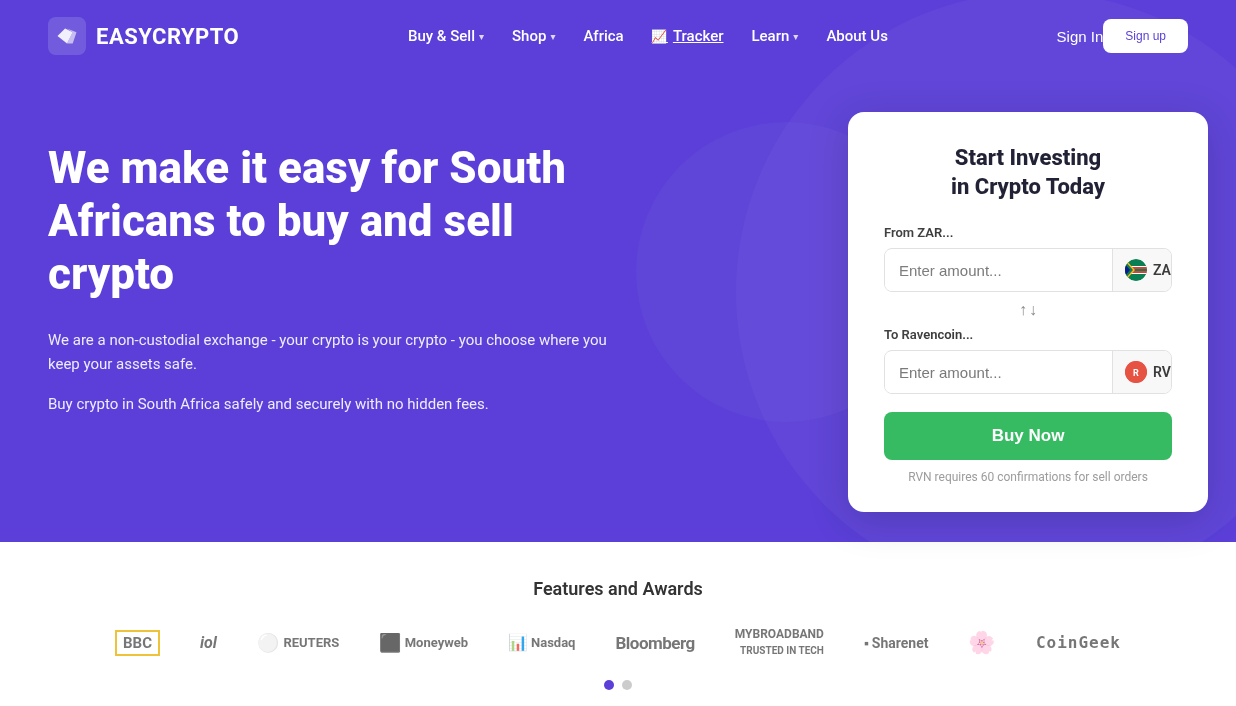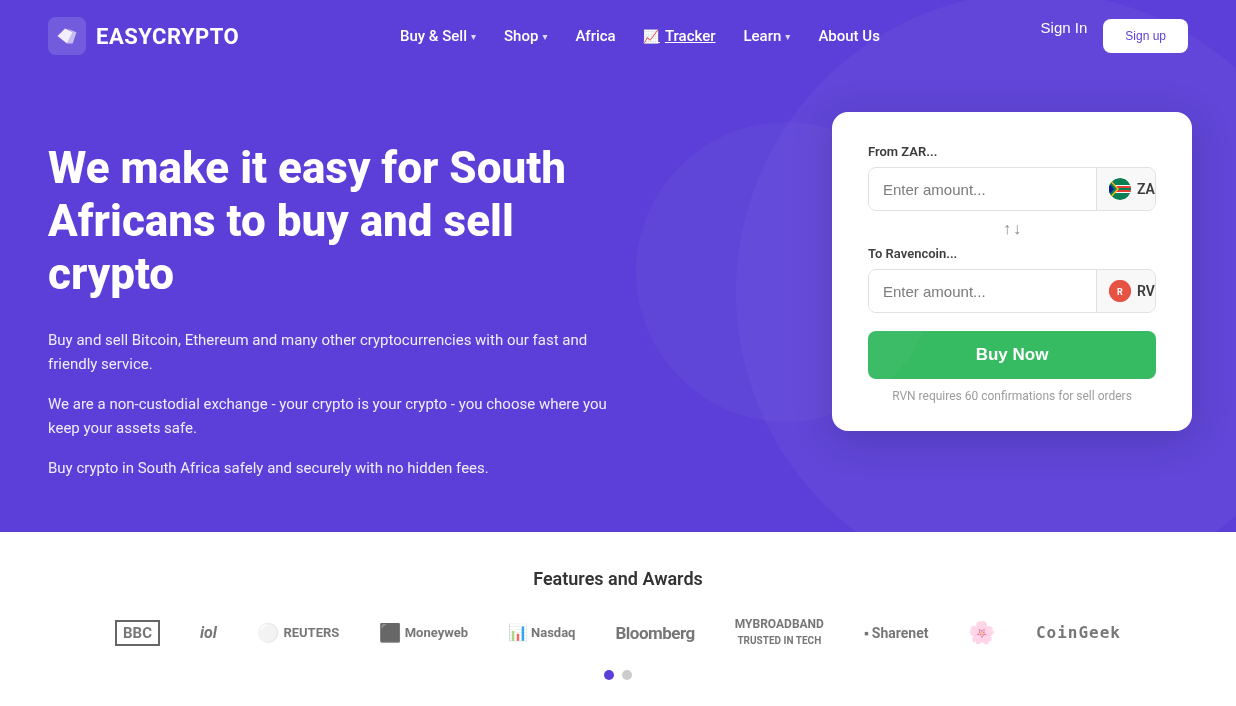--- a/index.html
+++ b/index.html
@@ -63,22 +63,22 @@
       color: white;
       font-size: 15px;
       font-weight: 500;
       cursor: pointer;
     }
     .tracker-icon {
       font-size: 13px;
     }
     .nav-actions {
       display: flex;
-      align-items: flex-start;
-      gap: 16px;
+      align-items: center;
+      gap: 0;
     }
     .signin-btn {
       color: white;
       font-size: 15px;
       font-weight: 500;
       background: none;
       border: none;
       cursor: pointer;
     }
     .signup-btn {
@@ -90,21 +90,21 @@
       font-size: 12px;
       font-weight: 400;
       cursor: pointer;
     }
 
     
     .hero {
       display: flex;
       align-items: flex-start;
       justify-content: space-between;
-      padding: 40px 44px 0 48px;
+      padding: 40px 28px 0 48px;
       min-height: 430px;
       position: relative;
     }
 
     
     .hero::before {
       content: '';
       position: absolute;
       top: -80px;
       right: -100px;
@@ -259,21 +259,21 @@
       flex-wrap: wrap;
     }
     .brand-logo {
       color: #555;
       font-weight: 700;
       font-size: 16px;
       white-space: nowrap;
       opacity: 0.8;
     }
     .brand-logo.bbc {
-      border: 2px solid #404040;
+      border: 2px solid #eab308;
       padding: 2px 6px;
       font-size: 15px;
     }
     .dots {
       display: flex;
       justify-content: center;
       gap: 8px;
       margin-top: 22px;
     }
     .dot {
@@ -335,26 +335,28 @@
 
   <div class="nav-actions">
     <button class="signin-btn">Sign In</button>
     <button class="signup-btn">Sign up</button>
   </div>
 </header>
 
 <section class="hero">
   <div class="hero-left">
     <h1 class="hero-title">We make it easy for South Africans to buy and sell crypto</h1>
-    <p class="hero-desc">Buy and sell Bitcoin, Ethereum and many other cryptocurrencies with our fast and friendly service.</p>
     <p class="hero-desc">We are a non-custodial exchange - your crypto is your crypto - you choose where you keep your assets safe.</p>
     <p class="hero-desc">Buy crypto in South Africa safely and securely with no hidden fees.</p>
   </div>
 
   <div class="card">
+    <h2 class="card-title">
+      Start Investing<br>in Crypto Today
+    </h2>
 
     <div>
       <div class="field-label">From ZAR...</div>
       <div class="input-row">
         <input class="amount-input" type="text" placeholder="Enter amount..." style="">
         <div class="currency-select">
           <svg class="zar-flag" viewBox="0 0 22 22">
             <circle cx="11" cy="11" r="11" fill="#007A4D"></circle>
             <rect y="7" width="22" height="3" fill="white"></rect>
             <rect y="12" width="22" height="3" fill="white"></rect>
@@ -405,21 +407,21 @@
     <div class="brand-logo" style="font-size:13px; display:flex; align-items:center; gap:4px;">
       <span style="font-size:18px; opacity:0.5;">⚪</span> REUTERS
     </div>
     <div class="brand-logo" style="font-size:13px; display:flex; align-items:center; gap:3px;">
       <span style="color:#5b3fd8; font-size:18px;">⬛</span>Moneyweb
     </div>
     <div class="brand-logo" style="font-size:13px; display:flex; align-items:center; gap:3px;">
       <span style="font-size:16px;">📊</span>Nasdaq
     </div>
     <div class="brand-logo" style="font-size:17px; letter-spacing:-0.5px;">Bloomberg</div>
-    <div class="brand-logo" style="font-size:12px; text-align:center; line-height:1.3;">MYBROADBAND<br><span style="font-size:10px; font-weight:700;">TRUSTED IN TECH</span></div>
+    <div class="brand-logo" style="font-size:12px; text-align:right; line-height:1.3;">MYBROADBAND<br><span style="font-size:10px; font-weight:700;">TRUSTED IN TECH</span></div>
     <div class="brand-logo" style="font-size:14px; display:flex; align-items:center; gap:3px;"><span>▪</span>Sharenet</div>
     <div class="brand-logo" style="font-size:22px; opacity:0.6;">🌸</div>
     <div class="brand-logo" style="font-size:16px; letter-spacing:1px; font-family: monospace;">CoinGeek</div>
   </div>
   <div class="dots">
     <div class="dot active"></div>
     <div class="dot"></div>
   </div>
 </section>
 

